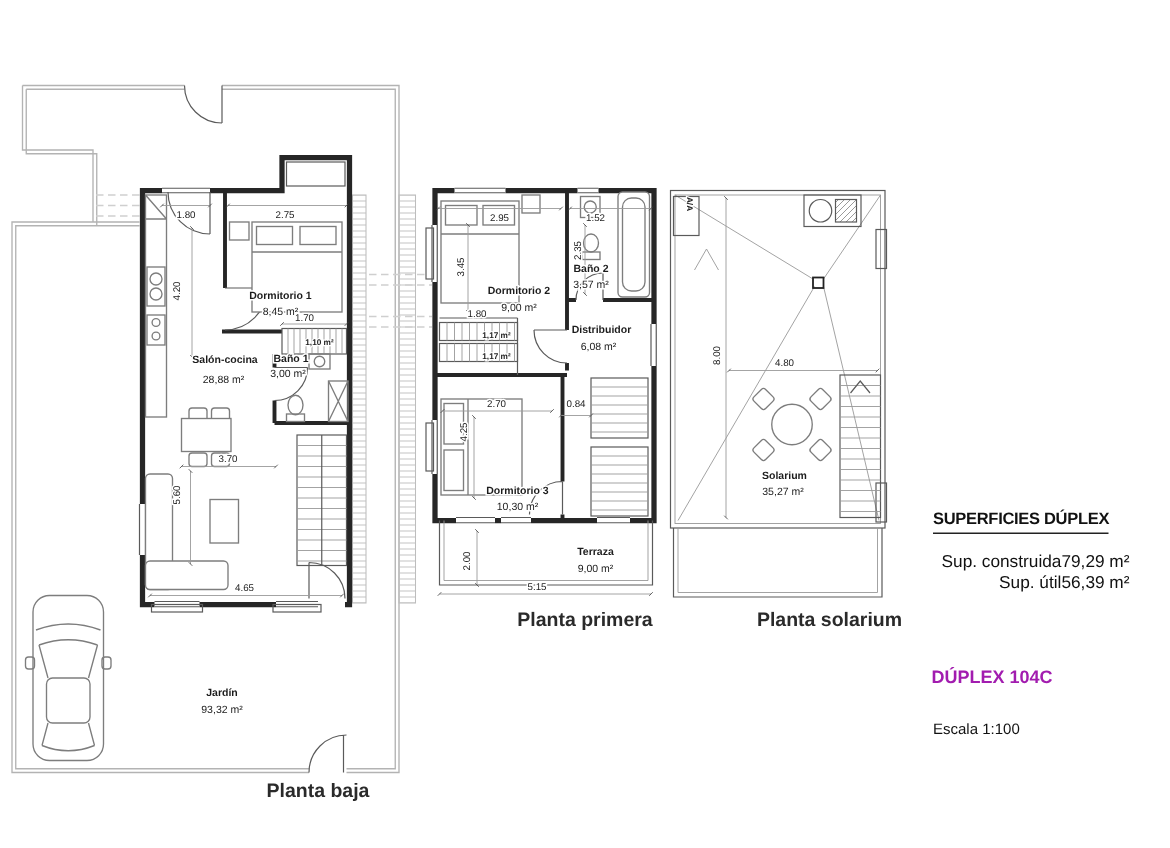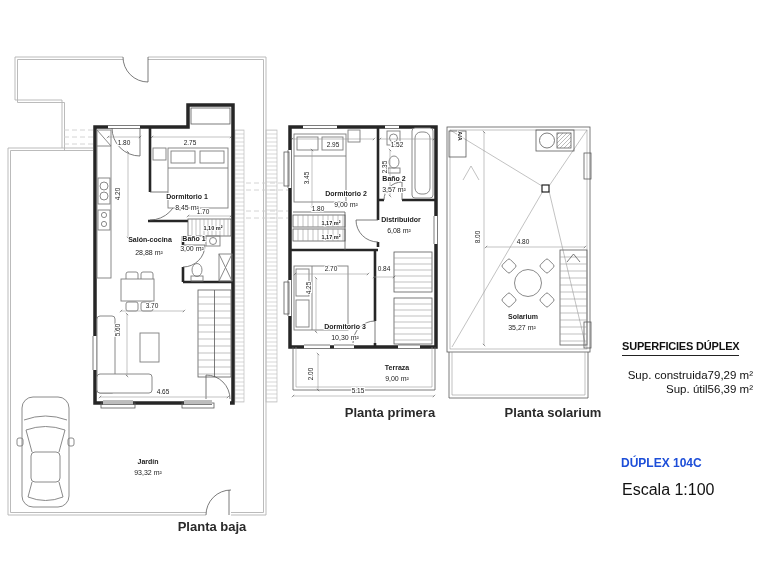--- a/index.html
+++ b/index.html
@@ -25,22 +25,22 @@
   .furnl{stroke:#7d7d7d;stroke-width:0.9;fill:none;}
   .bound{stroke:#b3b3b3;stroke-width:0.9;fill:none;}
   .dashl{stroke:#cfcfcf;stroke-width:0.9;fill:none;stroke-dasharray:5 3;}
   .dimline{stroke:#9a9a9a;stroke-width:0.6;fill:none;marker-start:url(#tick);marker-end:url(#tick);}
   .gap{fill:#ffffff;stroke:none;}
   
   .info-title{position:absolute;left:622px;top:340px;font-size:11px;font-weight:bold;
               letter-spacing:-0.2px;color:#111;border-bottom:1.5px solid #222;padding-bottom:3px;}
   .info-rows{position:absolute;left:622px;top:369px;width:131px;font-size:11.5px;color:#111;}
   .info-row{display:flex;justify-content:flex-end;margin-bottom:2px;}
-  .unit-name{position:absolute;left:621px;top:456px;font-size:12px;font-weight:bold;color:#1d4ed8;}
-  .scale-label{position:absolute;left:622px;top:481px;font-size:16px;color:#111;}
+  .unit-name{position:absolute;left:621px;top:444px;font-size:12px;font-weight:bold;color:#a21caf;}
+  .scale-label{position:absolute;left:622px;top:481px;font-size:10px;color:#111;}
 </style>
 </head>
 <body>
 
 <div class="sheet">
 <svg width="780" height="565" viewBox="0 0 780 565">
   <defs>
     <marker id="tick" markerWidth="6" markerHeight="6" refX="3" refY="3" orient="auto">
       <path d="M1,5 L5,1" stroke="#444" stroke-width="0.9"></path>
     </marker>

